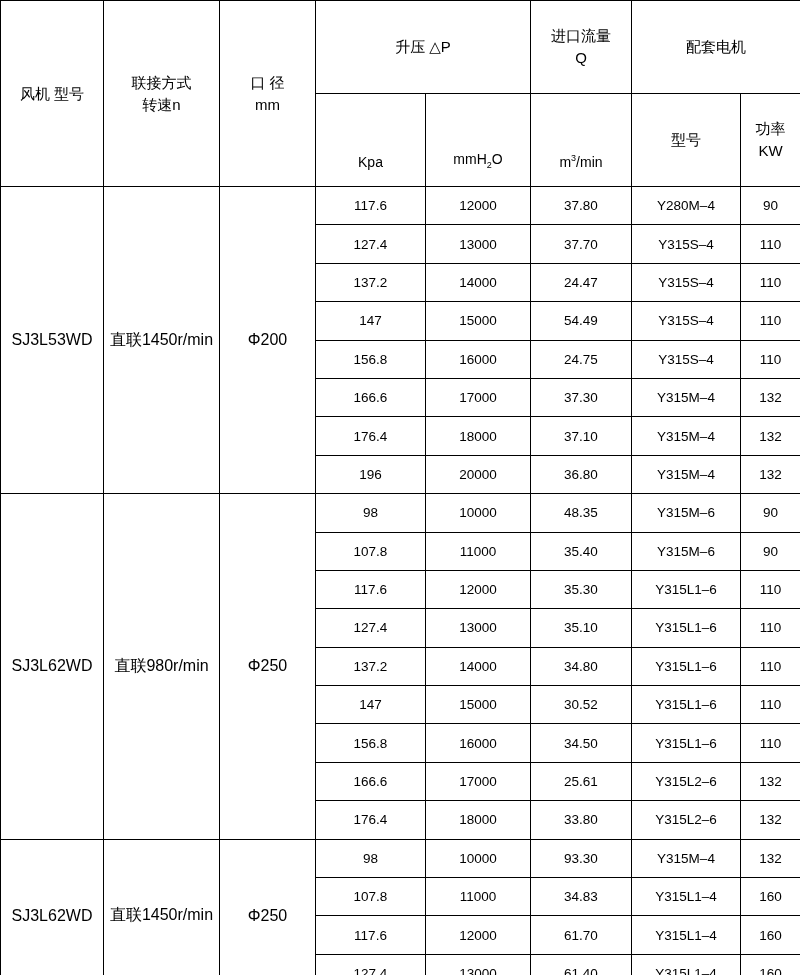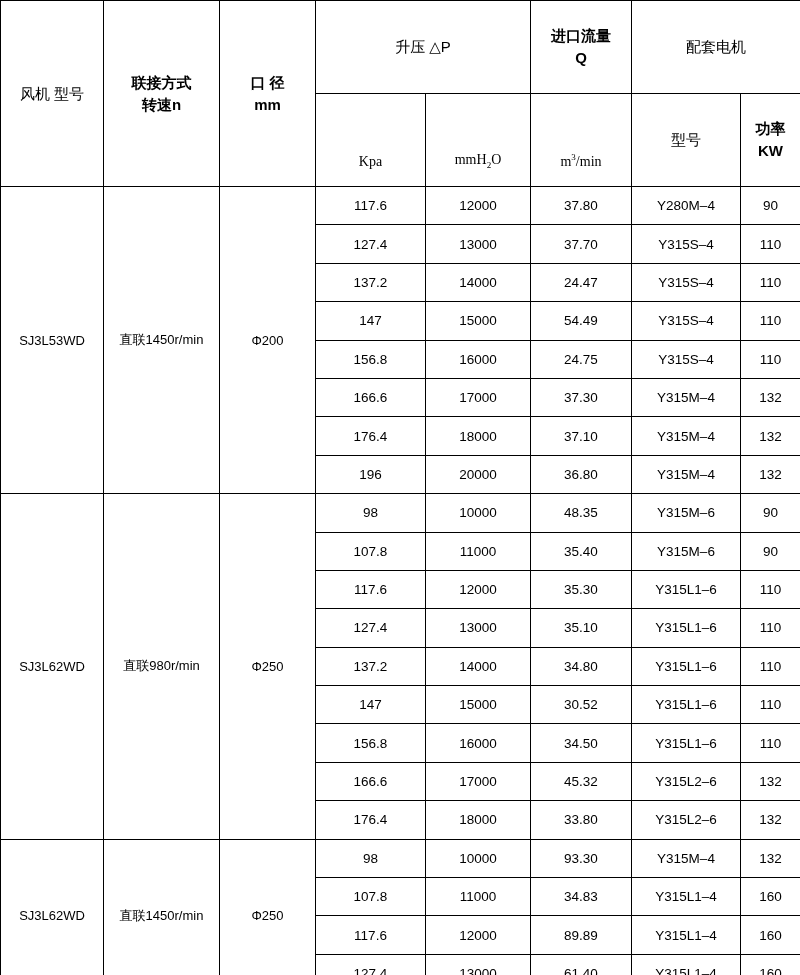--- a/index.html
+++ b/index.html
@@ -29,43 +29,42 @@
   
   .hdr {
     font-weight: bold;
     font-size: 15px;
     line-height: 1.45;
   }
   .hdr-sub {
     font-weight: bold;
     font-size: 14px;
     line-height: 1.45;
-    font-family: Liberation Serif, serif;
   }
   
   col.c-model   { width: 103px; }
   col.c-drive   { width: 116px; }
   col.c-bore    { width: 96px; }
   col.c-kpa     { width: 110px; }
   col.c-mmh2o   { width: 105px; }
   col.c-flow    { width: 101px; }
   col.c-motor   { width: 109px; }
   col.c-power   { width: 60px; }
 
   .data-cell {
     font-size: 13.5px;
     height: 37.4px;
   }
   .group-cell {
-    font-size: 13px;
+    font-size: 16px;
   }
   sup, sub {
     font-size: 9px;
   }
-  .hdr-line2 { display: block; font-weight: bold; }
+  .hdr-line2 { display: block; }
 </style>
 </head>
 <body>
 
 <table class="spec">
   <colgroup>
     <col class="c-model">
     <col class="c-drive">
     <col class="c-bore">
     <col class="c-kpa">
@@ -223,21 +222,21 @@
       <tr>
         <td class="data-cell">156.8</td>
         <td class="data-cell">16000</td>
         <td class="data-cell">34.50</td>
         <td class="data-cell">Y315L1–6</td>
         <td class="data-cell">110</td>
       </tr>
       <tr>
         <td class="data-cell">166.6</td>
         <td class="data-cell">17000</td>
-        <td class="data-cell">45.32</td>
+        <td class="data-cell">25.61</td>
         <td class="data-cell">Y315L2–6</td>
         <td class="data-cell">132</td>
       </tr>
       <tr>
         <td class="data-cell">176.4</td>
         <td class="data-cell">18000</td>
         <td class="data-cell">33.80</td>
         <td class="data-cell">Y315L2–6</td>
         <td class="data-cell">132</td>
       </tr>
@@ -254,21 +253,21 @@
       <tr>
         <td class="data-cell">107.8</td>
         <td class="data-cell">11000</td>
         <td class="data-cell">34.83</td>
         <td class="data-cell">Y315L1–4</td>
         <td class="data-cell">160</td>
       </tr>
       <tr>
         <td class="data-cell">117.6</td>
         <td class="data-cell">12000</td>
-        <td class="data-cell">89.89</td>
+        <td class="data-cell">61.70</td>
         <td class="data-cell">Y315L1–4</td>
         <td class="data-cell">160</td>
       </tr>
       <tr>
         <td class="data-cell">127.4</td>
         <td class="data-cell">13000</td>
         <td class="data-cell">61.40</td>
         <td class="data-cell">Y315L1–4</td>
         <td class="data-cell">160</td>
       </tr>

